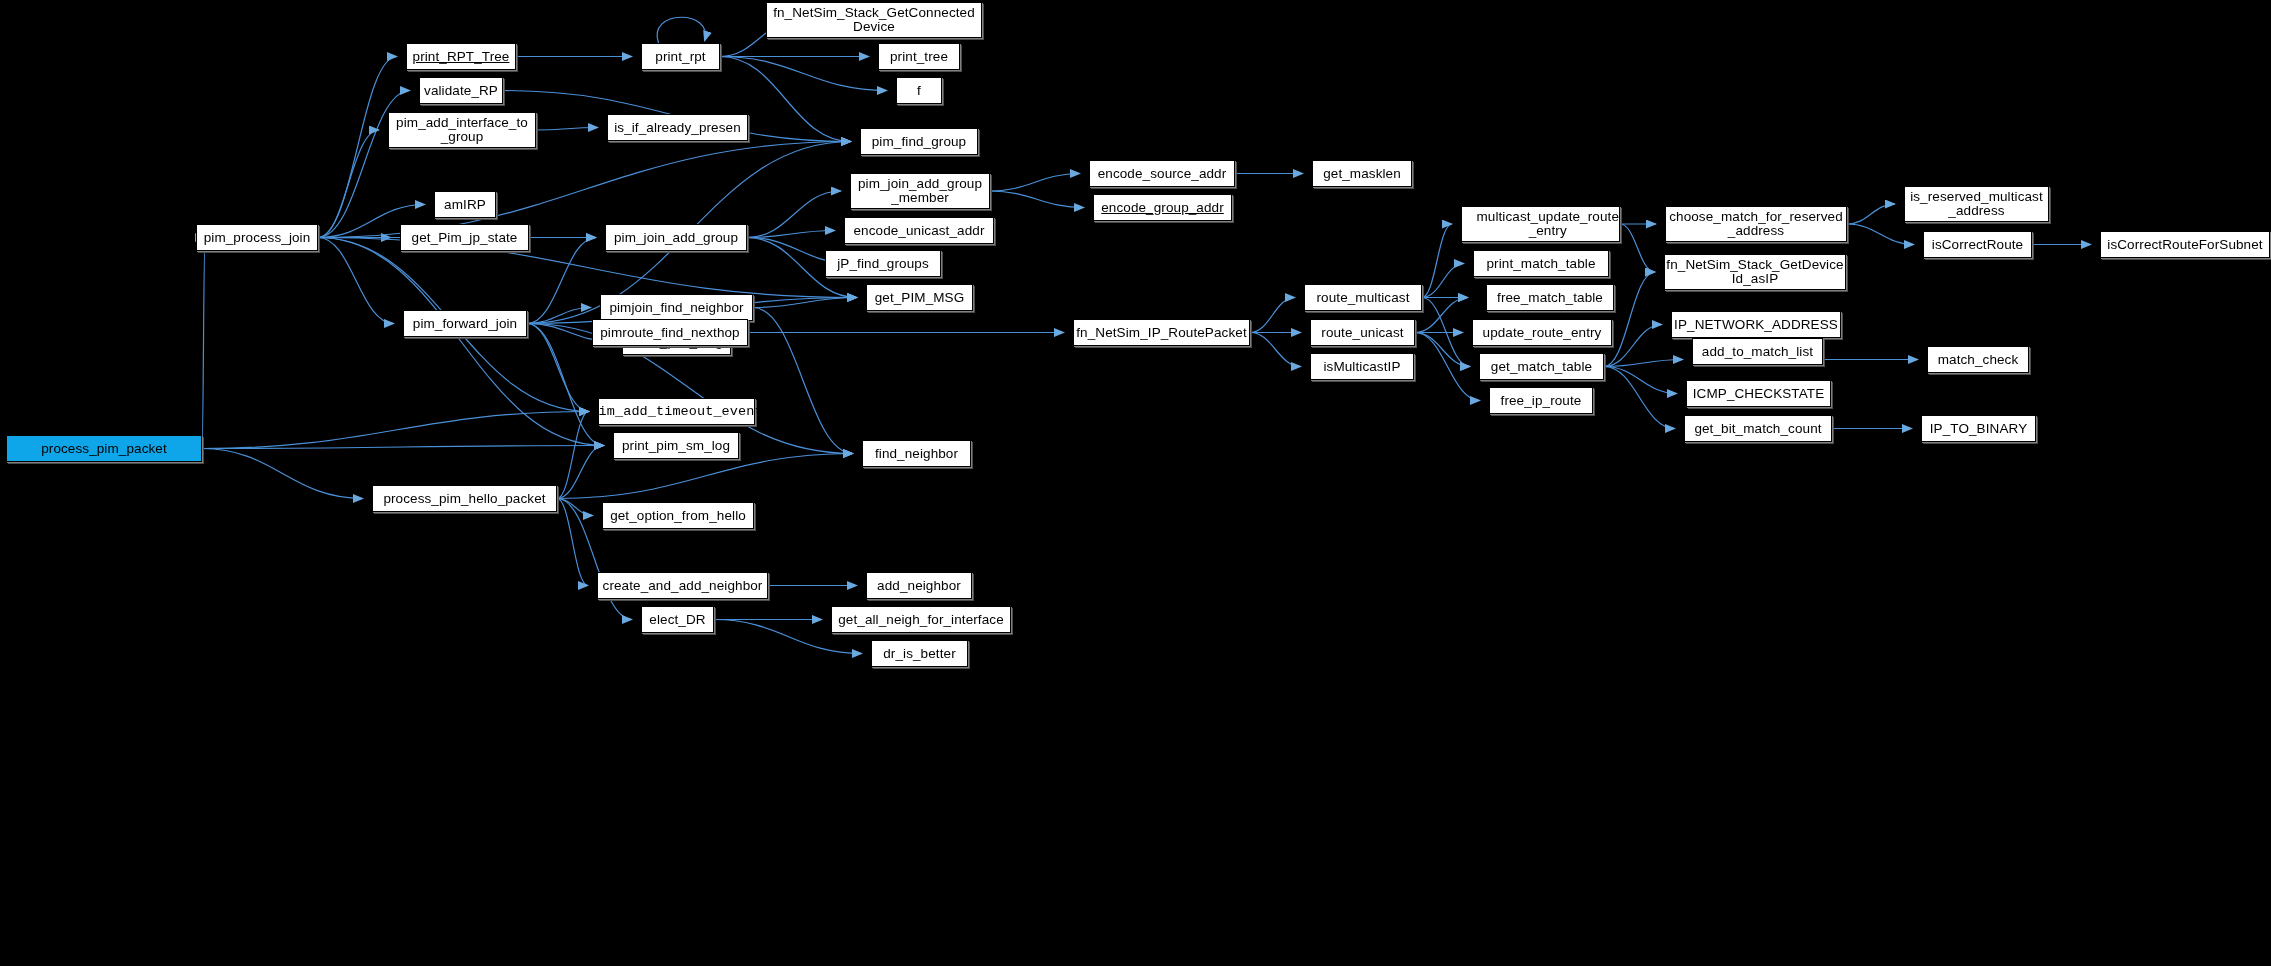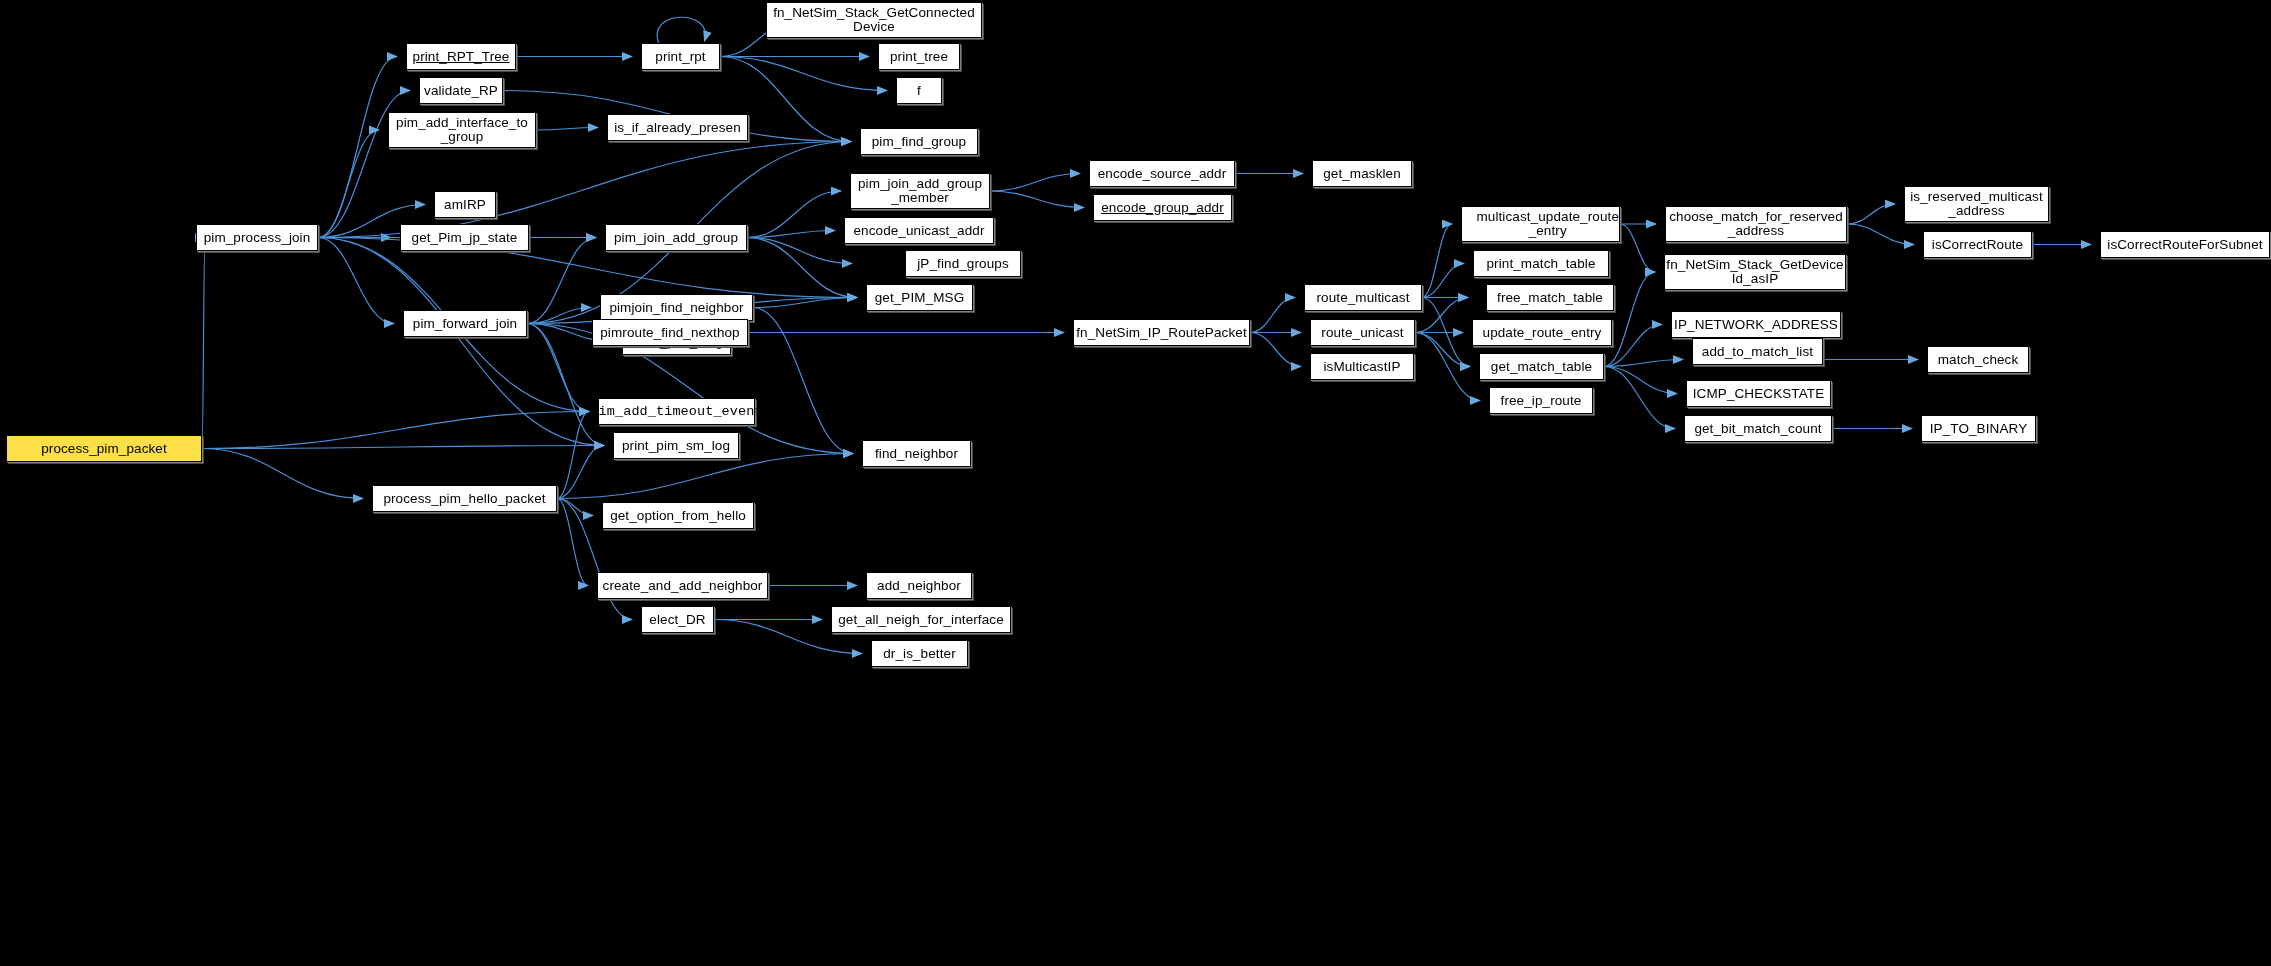--- a/index.html
+++ b/index.html
@@ -5,21 +5,21 @@
   html,body{margin:0;padding:0;background:#000;}
   body{width:2271px;height:966px;overflow:hidden;font-family:"Liberation Sans",sans-serif;}
   #graph{position:relative;width:2271px;height:966px;background:#000;}
   svg#edges{position:absolute;left:0;top:0;width:2271px;height:966px;}
   .node{position:absolute;box-sizing:border-box;background:#ffffff;
         border:1px solid #000;
         box-shadow:1px 1px 0 0 #808080, 2px 2px 0 0 #4d4d4d;
         display:flex;align-items:center;justify-content:center;text-align:center;
         color:#000;font-size:13.5px;line-height:14px;letter-spacing:0.1px;
         font-family:"Liberation Sans",sans-serif;white-space:pre-line;}
-  .node.root{background:#fde047;}
+  .node.root{background:#0ea5e9;}
   .node span{display:block;pointer-events:none;}
 </style>
 </head>
 <body>
 
 <div id="graph">
   <svg id="edges" xmlns="http://www.w3.org/2000/svg">
     <defs>
       <marker id="arrow" markerWidth="11" markerHeight="9" refX="10" refY="4.5" orient="auto" markerUnits="userSpaceOnUse">
         <path d="M0,0 L11,4.5 L0,9 z" fill="#6aa9e0"></path>
@@ -112,21 +112,21 @@
 _group</span></div>
       <div class="node" style="left: 434px; top: 191px; width: 62px; height: 27px;"><span>amIRP</span></div>
       <div class="node" style="left: 400px; top: 224px; width: 129px; height: 27px;"><span>get_Pim_jp_state</span></div>
       <div class="node" style="left: 641px; top: 43px; width: 79px; height: 27px;"><span>print_rpt</span></div>
       <div class="node" style="left: 607px; top: 114px; width: 141px; height: 27px;"><span>is_if_already_presen</span></div>
       <div class="node" style="left: 860px; top: 128px; width: 118px; height: 27px;"><span>pim_find_group</span></div>
       <div class="node" style="left: 605px; top: 224px; width: 142px; height: 27px;"><span>pim_join_add_group</span></div>
       <div class="node" style="left: 850px; top: 173px; width: 140px; height: 36px;"><span>pim_join_add_group
 _member</span></div>
       <div class="node" style="left: 844px; top: 217px; width: 150px; height: 27px;"><span>encode_unicast_addr</span></div>
-      <div class="node" style="left: 905px; top: 250px; width: 116px; height: 27px; text-align: right;"><span>jP_find_groups</span></div>
+      <div class="node" style="left: 825px; top: 250px; width: 116px; height: 27px; text-align: right;"><span>jP_find_groups</span></div>
       <div class="node" style="left: 600px; top: 294px; width: 153px; height: 27px;"><span>pimjoin_find_neighbor</span></div>
       <div class="node" style="left: 622px; top: 328px; width: 109px; height: 27px;"><span>send_pim_msg</span></div>
       <div class="node" style="left: 592px; top: 319px; width: 156px; height: 27px;"><span>pimroute_find_nexthop</span></div>
       <div class="node" style="left: 866px; top: 284px; width: 107px; height: 27px;"><span>get_PIM_MSG</span></div>
       <div class="node" style="left: 598px; top: 398px; width: 157px; height: 27px; font-family: Liberation Mono, monospace;"><span>pim_add_timeout_event</span></div>
       <div class="node" style="left: 613px; top: 432px; width: 126px; height: 27px;"><span>print_pim_sm_log</span></div>
       <div class="node" style="left: 862px; top: 440px; width: 109px; height: 27px;"><span>find_neighbor</span></div>
       <div class="node" style="left: 602px; top: 502px; width: 152px; height: 27px;"><span>get_option_from_hello</span></div>
       <div class="node" style="left: 597px; top: 572px; width: 171px; height: 27px;"><span>create_and_add_neighbor</span></div>
       <div class="node" style="left: 866px; top: 572px; width: 106px; height: 27px;"><span>add_neighbor</span></div>

